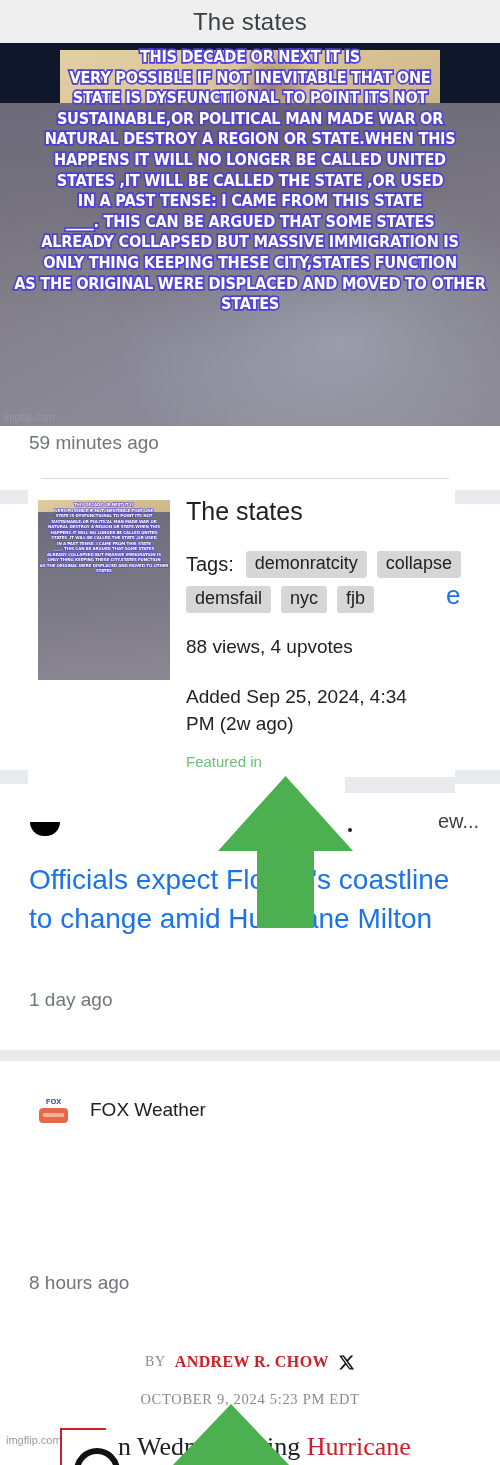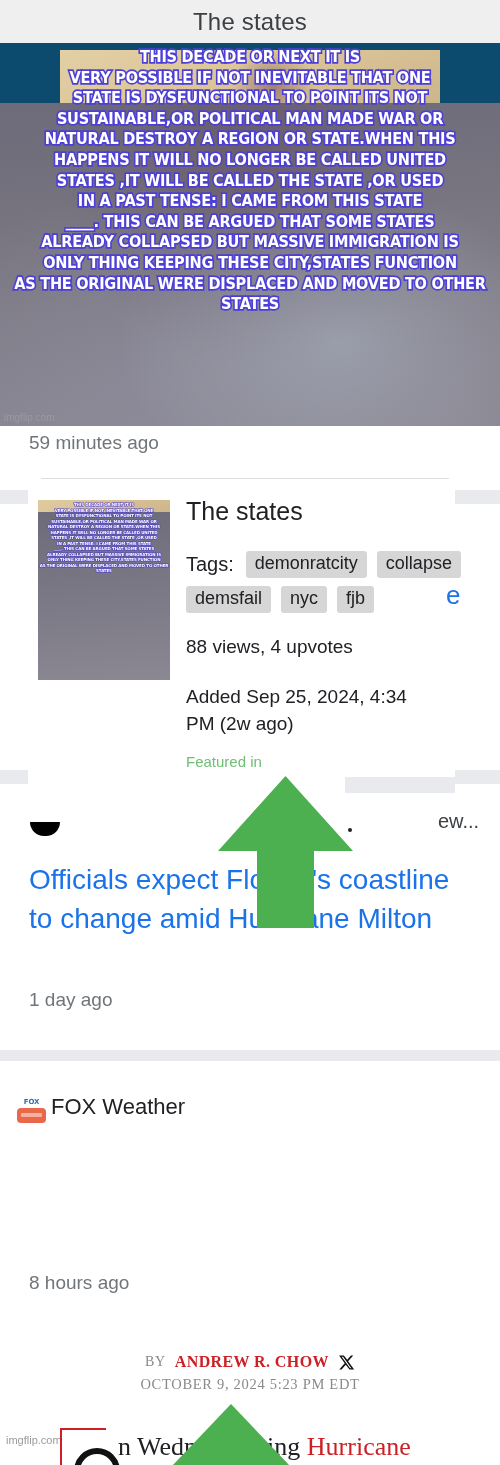--- a/index.html
+++ b/index.html
@@ -17,21 +17,21 @@
     background:#efefef;
     display:flex; align-items:center; justify-content:center;
   }
   .app-header .title {
     font-size:24px; color:#3c4043; font-weight:400; letter-spacing:.2px;
   }
 
   
   .meme-wrap {
     position:absolute; left:0; top:43px; width:500px; height:383px;
-    background:#0c4a6e; overflow:hidden;
+    background:#0f172a; overflow:hidden;
   }
   .meme-tan {
     position:absolute; left:60px; top:7px; width:380px; height:58px;
     background:linear-gradient(160deg,#e2cfa4 0%,#ddc79a 40%,#cdb58a 100%);
   }
   .meme-tan:after{
     content:""; position:absolute; left:45%; top:0; width:22%; height:100%;
     background:radial-gradient(ellipse at 50% 60%, rgba(110,70,90,.55), rgba(130,100,120,0) 70%);
   }
   .meme-grey {
@@ -133,54 +133,54 @@
   .news1-title {
     position:absolute; left:29px; top:860px; width:425px;
     font-size:28px; line-height:39px; color:#1a73e8; font-weight:400;
   }
   .news1-ts { position:absolute; left:29px; top:989px; font-size:19px; color:#70757a; }
 
   .band { position:absolute; left:0; width:500px; height:11px; background:#e8eaed; }
   .band1 { top:1050px; }
 
   
-  .src-row { position:absolute; left:16px; top:1094px; display:flex; gap:4px; }
+  .src-row { position:absolute; left:38px; top:1094px; display:flex; align-items:center; gap:21px; }
   .fox-logo { width:31px; height:31px; position:relative; }
   .fox-logo .fox-word {
     position:absolute; left:1px; top:3px; width:29px; height:9px;
     display:flex; align-items:center; justify-content:center;
     font-family:"DejaVu Sans",sans-serif; font-weight:700; font-size:7px;
     color:#2f6fb5; letter-spacing:-.2px;
   }
   .fox-logo .fox-bar {
     position:absolute; left:1px; top:14px; width:29px; height:15px;
     background:#e9684a; border-radius:4px;
   }
   .fox-logo .fox-bar:after {
     content:""; position:absolute; left:4px; top:5px; right:4px; height:4px;
     background:#f4b19f; border-radius:1px;
   }
-  .src-name { font-size:22px; color:#202124; }
+  .src-name { font-size:19px; color:#202124; }
 
   .news2-title {
     position:absolute; left:28px; top:1136px; width:450px;
     font-size:29px; line-height:39px; color:#1a73e8; font-weight:400;
   }
   .news2-ts { position:absolute; left:29px; top:1272px; font-size:19px; color:#70757a; }
 
   
   .byline {
     position:absolute; left:0; top:1353px; width:500px; text-align:center;
   }
   .byline-row { display:flex; align-items:center; justify-content:center; gap:9px; }
   .by-word { font-family:"Liberation Serif", serif; font-size:14px; color:#8a8a8a; letter-spacing:.6px; }
   .by-author { font-family:"Liberation Serif", serif; font-weight:700; font-size:16px; color:#cc2026; letter-spacing:.4px; }
   .x-icon { width:17px; height:17px; }
   .byline-date {
-    margin-top:5px; font-family:"Liberation Serif", serif;
+    margin-top:20px; font-family:"Liberation Serif", serif;
     font-size:14.5px; color:#8a8a8a; letter-spacing:.7px;
   }
 
   
   .bottom-wm { position:absolute; left:6px; top:1434px; font-size:11px; color:#9a9a9a; }
   .bot-dropcap {
     position:absolute; left:60px; top:1428px; width:46px; height:40px;
     border-top:2px solid #cc2026; border-left:2px solid #cc2026;
   }
   .bot-dropcap:after{

